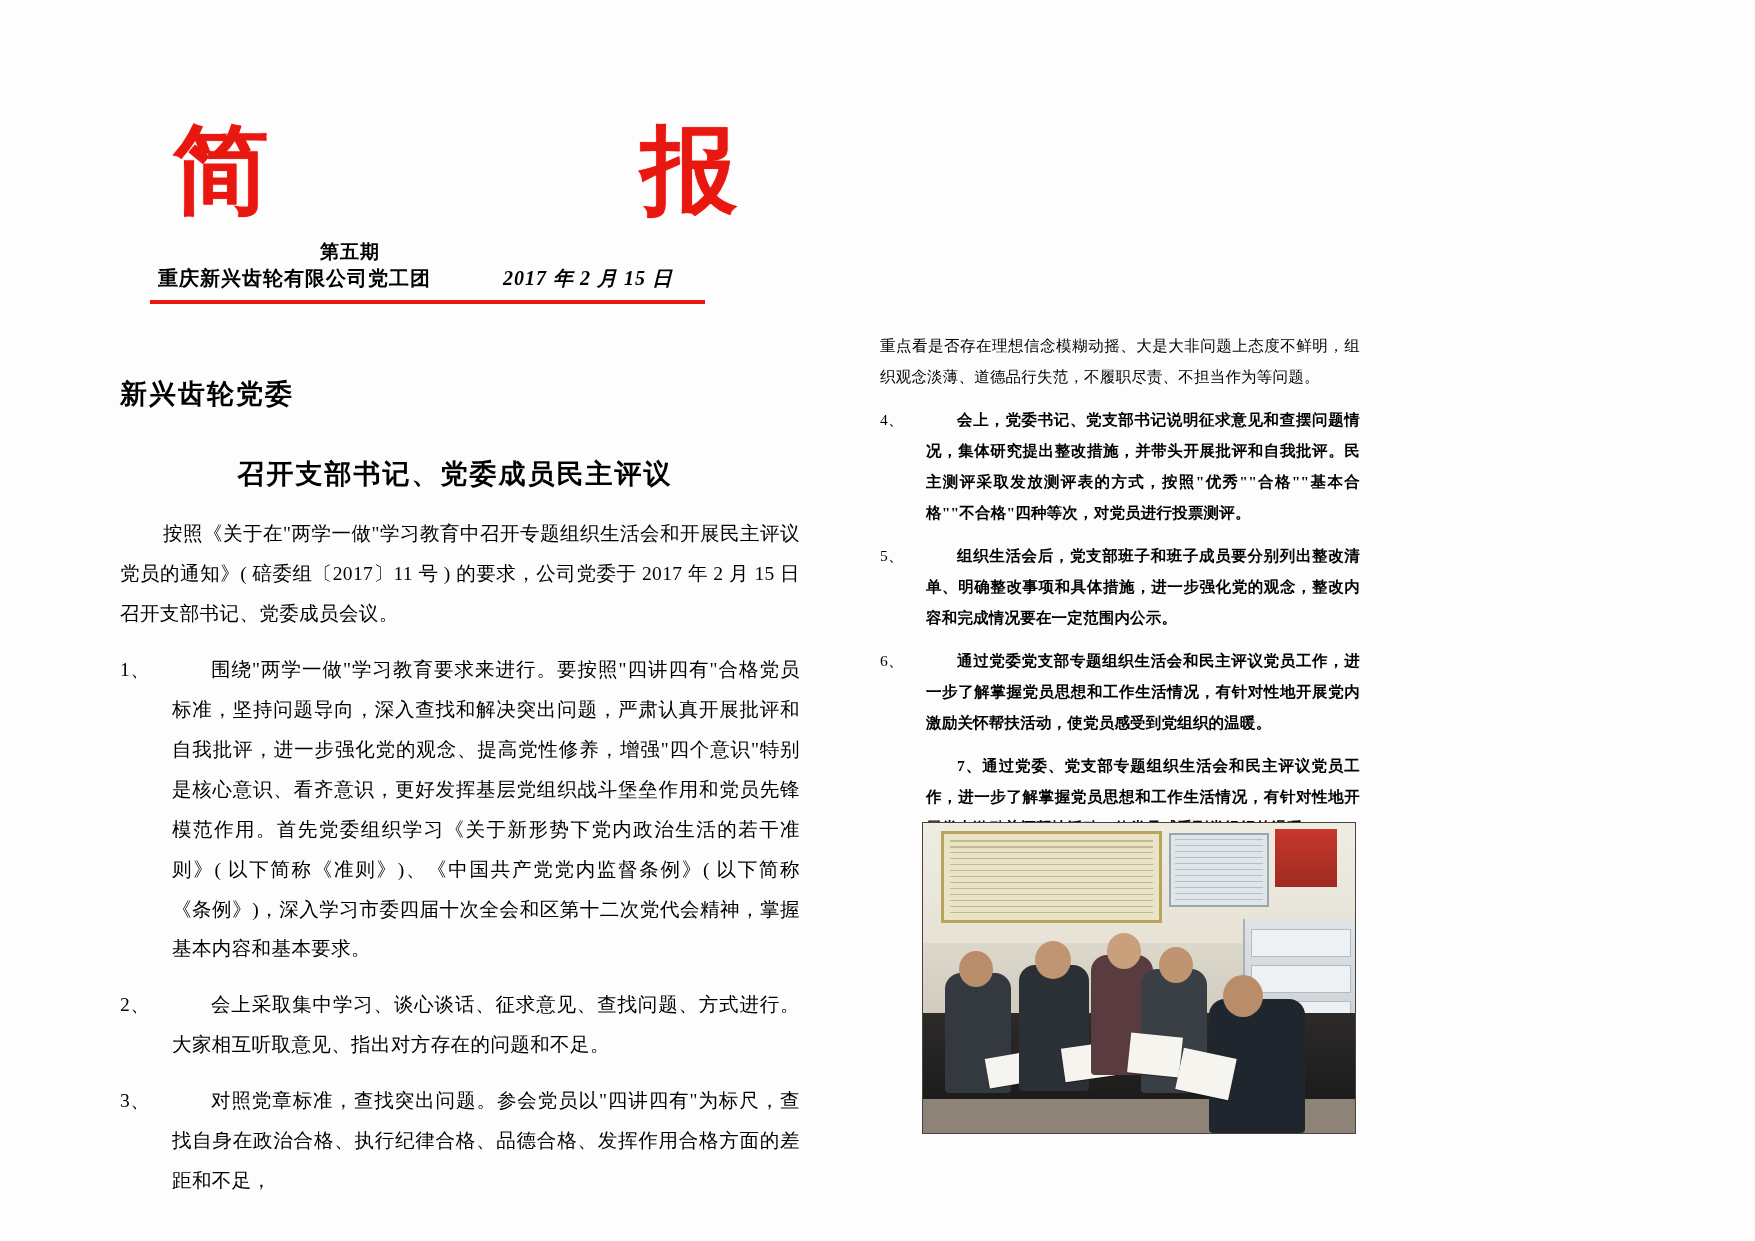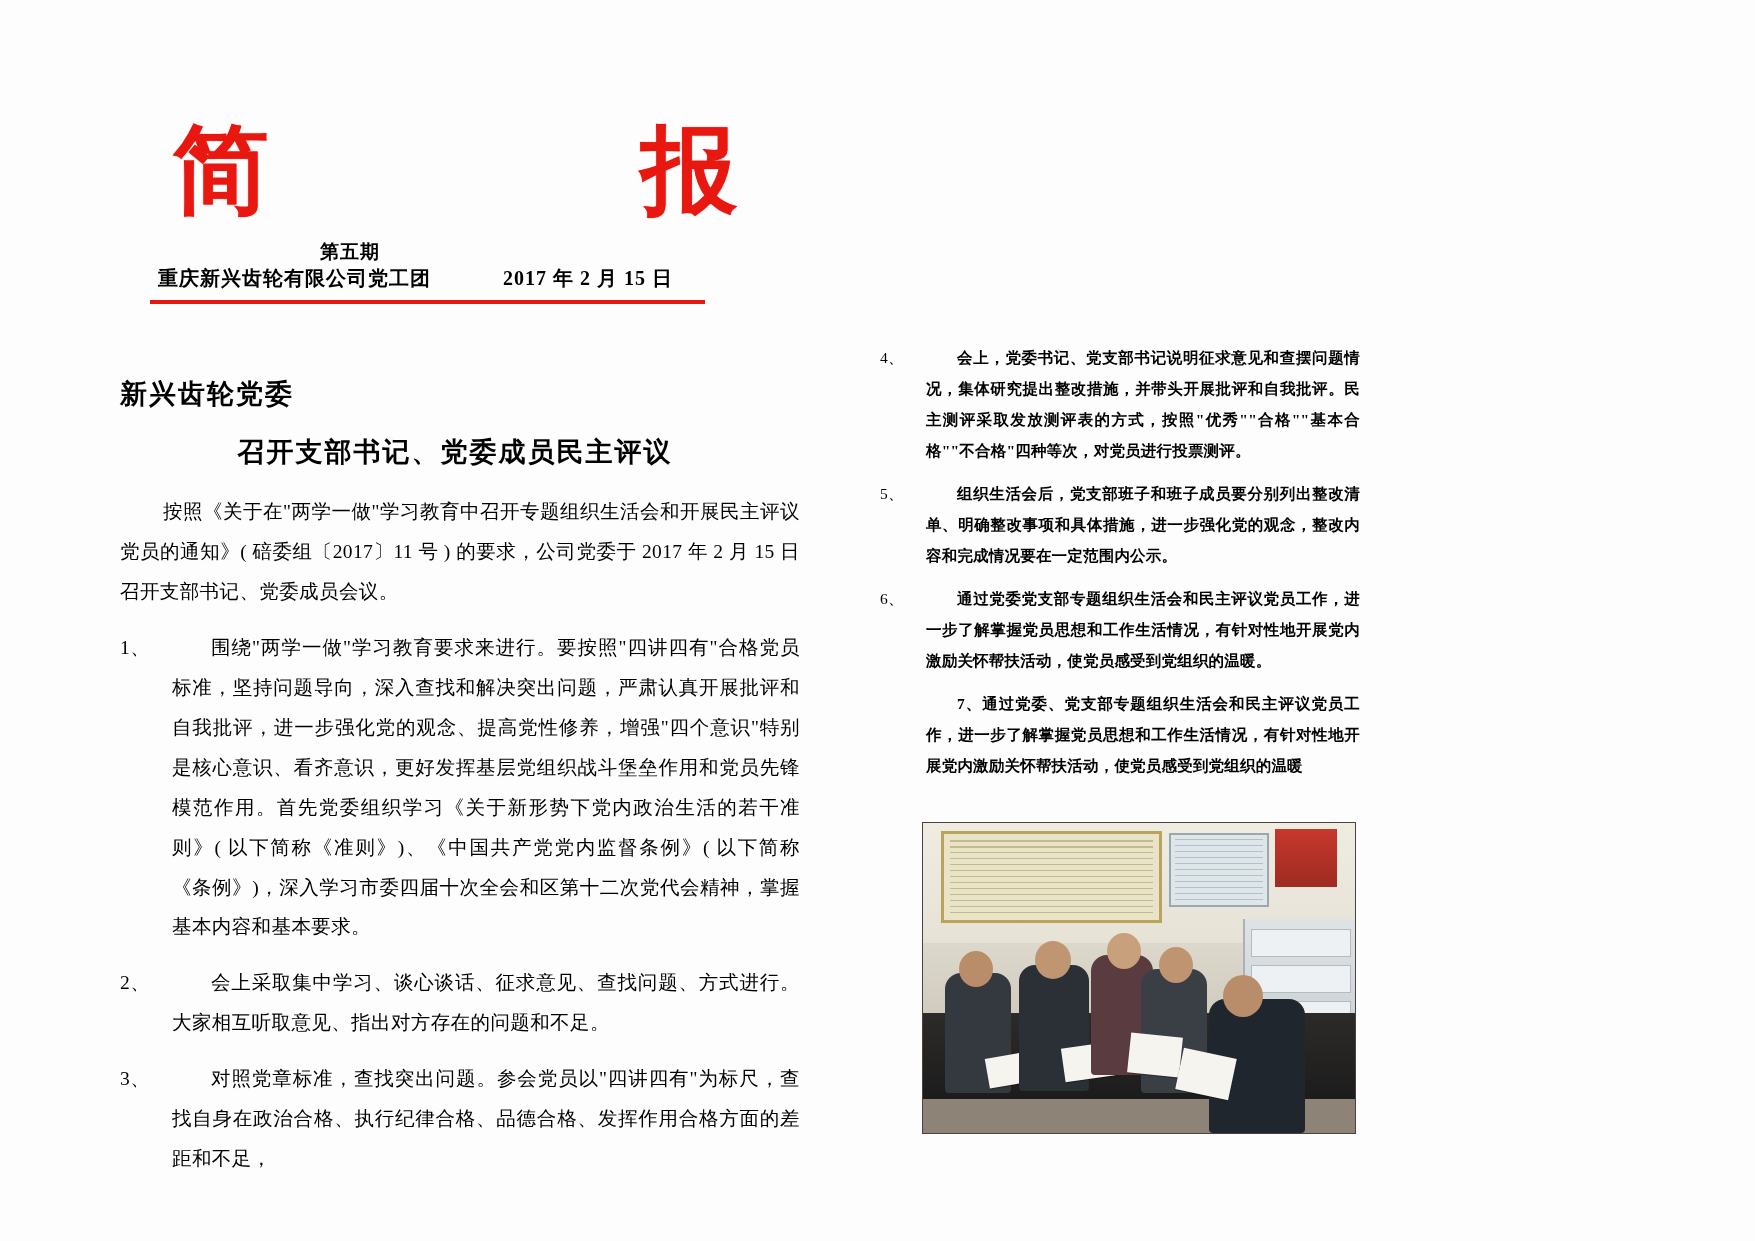--- a/index.html
+++ b/index.html
@@ -50,39 +50,39 @@
     letter-spacing: 1px;
   }
   .byline-row {
     display: flex;
     align-items: baseline;
     padding: 0 10px 8px 38px;
     font-size: 20px;
     font-weight: bold;
   }
   .byline-org { letter-spacing: 1px; }
-  .byline-date { margin-left: 72px; letter-spacing: 1px; }
+  .byline-date { margin-left: 72px; letter-spacing: 1px; font-style: italic; }
   .red-rule {
     height: 4px;
     background: #e8170f;
     width: 555px;
     margin: 0 0 0 30px;
   }
   .doc-title {
     font-size: 27px;
     font-weight: bold;
     margin-top: 72px;
     letter-spacing: 2px;
     padding-right: 60px;
   }
   .doc-subtitle {
     text-align: center;
     font-size: 27px;
     font-weight: bold;
-    margin-top: 22px;
+    margin-top: 44px;
     letter-spacing: 2px;
     padding-right: 10px;
   }
   .body-p {
     font-size: 19.5px;
     line-height: 2.05;
     text-align: justify;
     margin-top: 22px;
     letter-spacing: 0.4px;
   }
@@ -243,20 +243,21 @@
 
     <div class="num-item">
       <span class="num">3、</span>
       <span class="txt">对照党章标准，查找突出问题。参会党员以"四讲四有"为标尺，查找自身在政治合格、执行纪律合格、品德合格、发挥作用合格方面的差距和不足，</span>
     </div>
 
   </div>
 
   <div class="col-right">
 
+    <div class="r-p first">重点看是否存在理想信念模糊动摇、大是大非问题上态度不鲜明，组织观念淡薄、道德品行失范，不履职尽责、不担当作为等问题。</div>
 
     <div class="r-item bold">
       <span class="num">4、</span>
       <span class="txt">会上，党委书记、党支部书记说明征求意见和查摆问题情况，集体研究提出整改措施，并带头开展批评和自我批评。民主测评采取发放测评表的方式，按照"优秀""合格""基本合格""不合格"四种等次，对党员进行投票测评。</span>
     </div>
 
     <div class="r-item bold">
       <span class="num">5、</span>
       <span class="txt">组织生活会后，党支部班子和班子成员要分别列出整改清单、明确整改事项和具体措施，进一步强化党的观念，整改内容和完成情况要在一定范围内公示。</span>
     </div>

